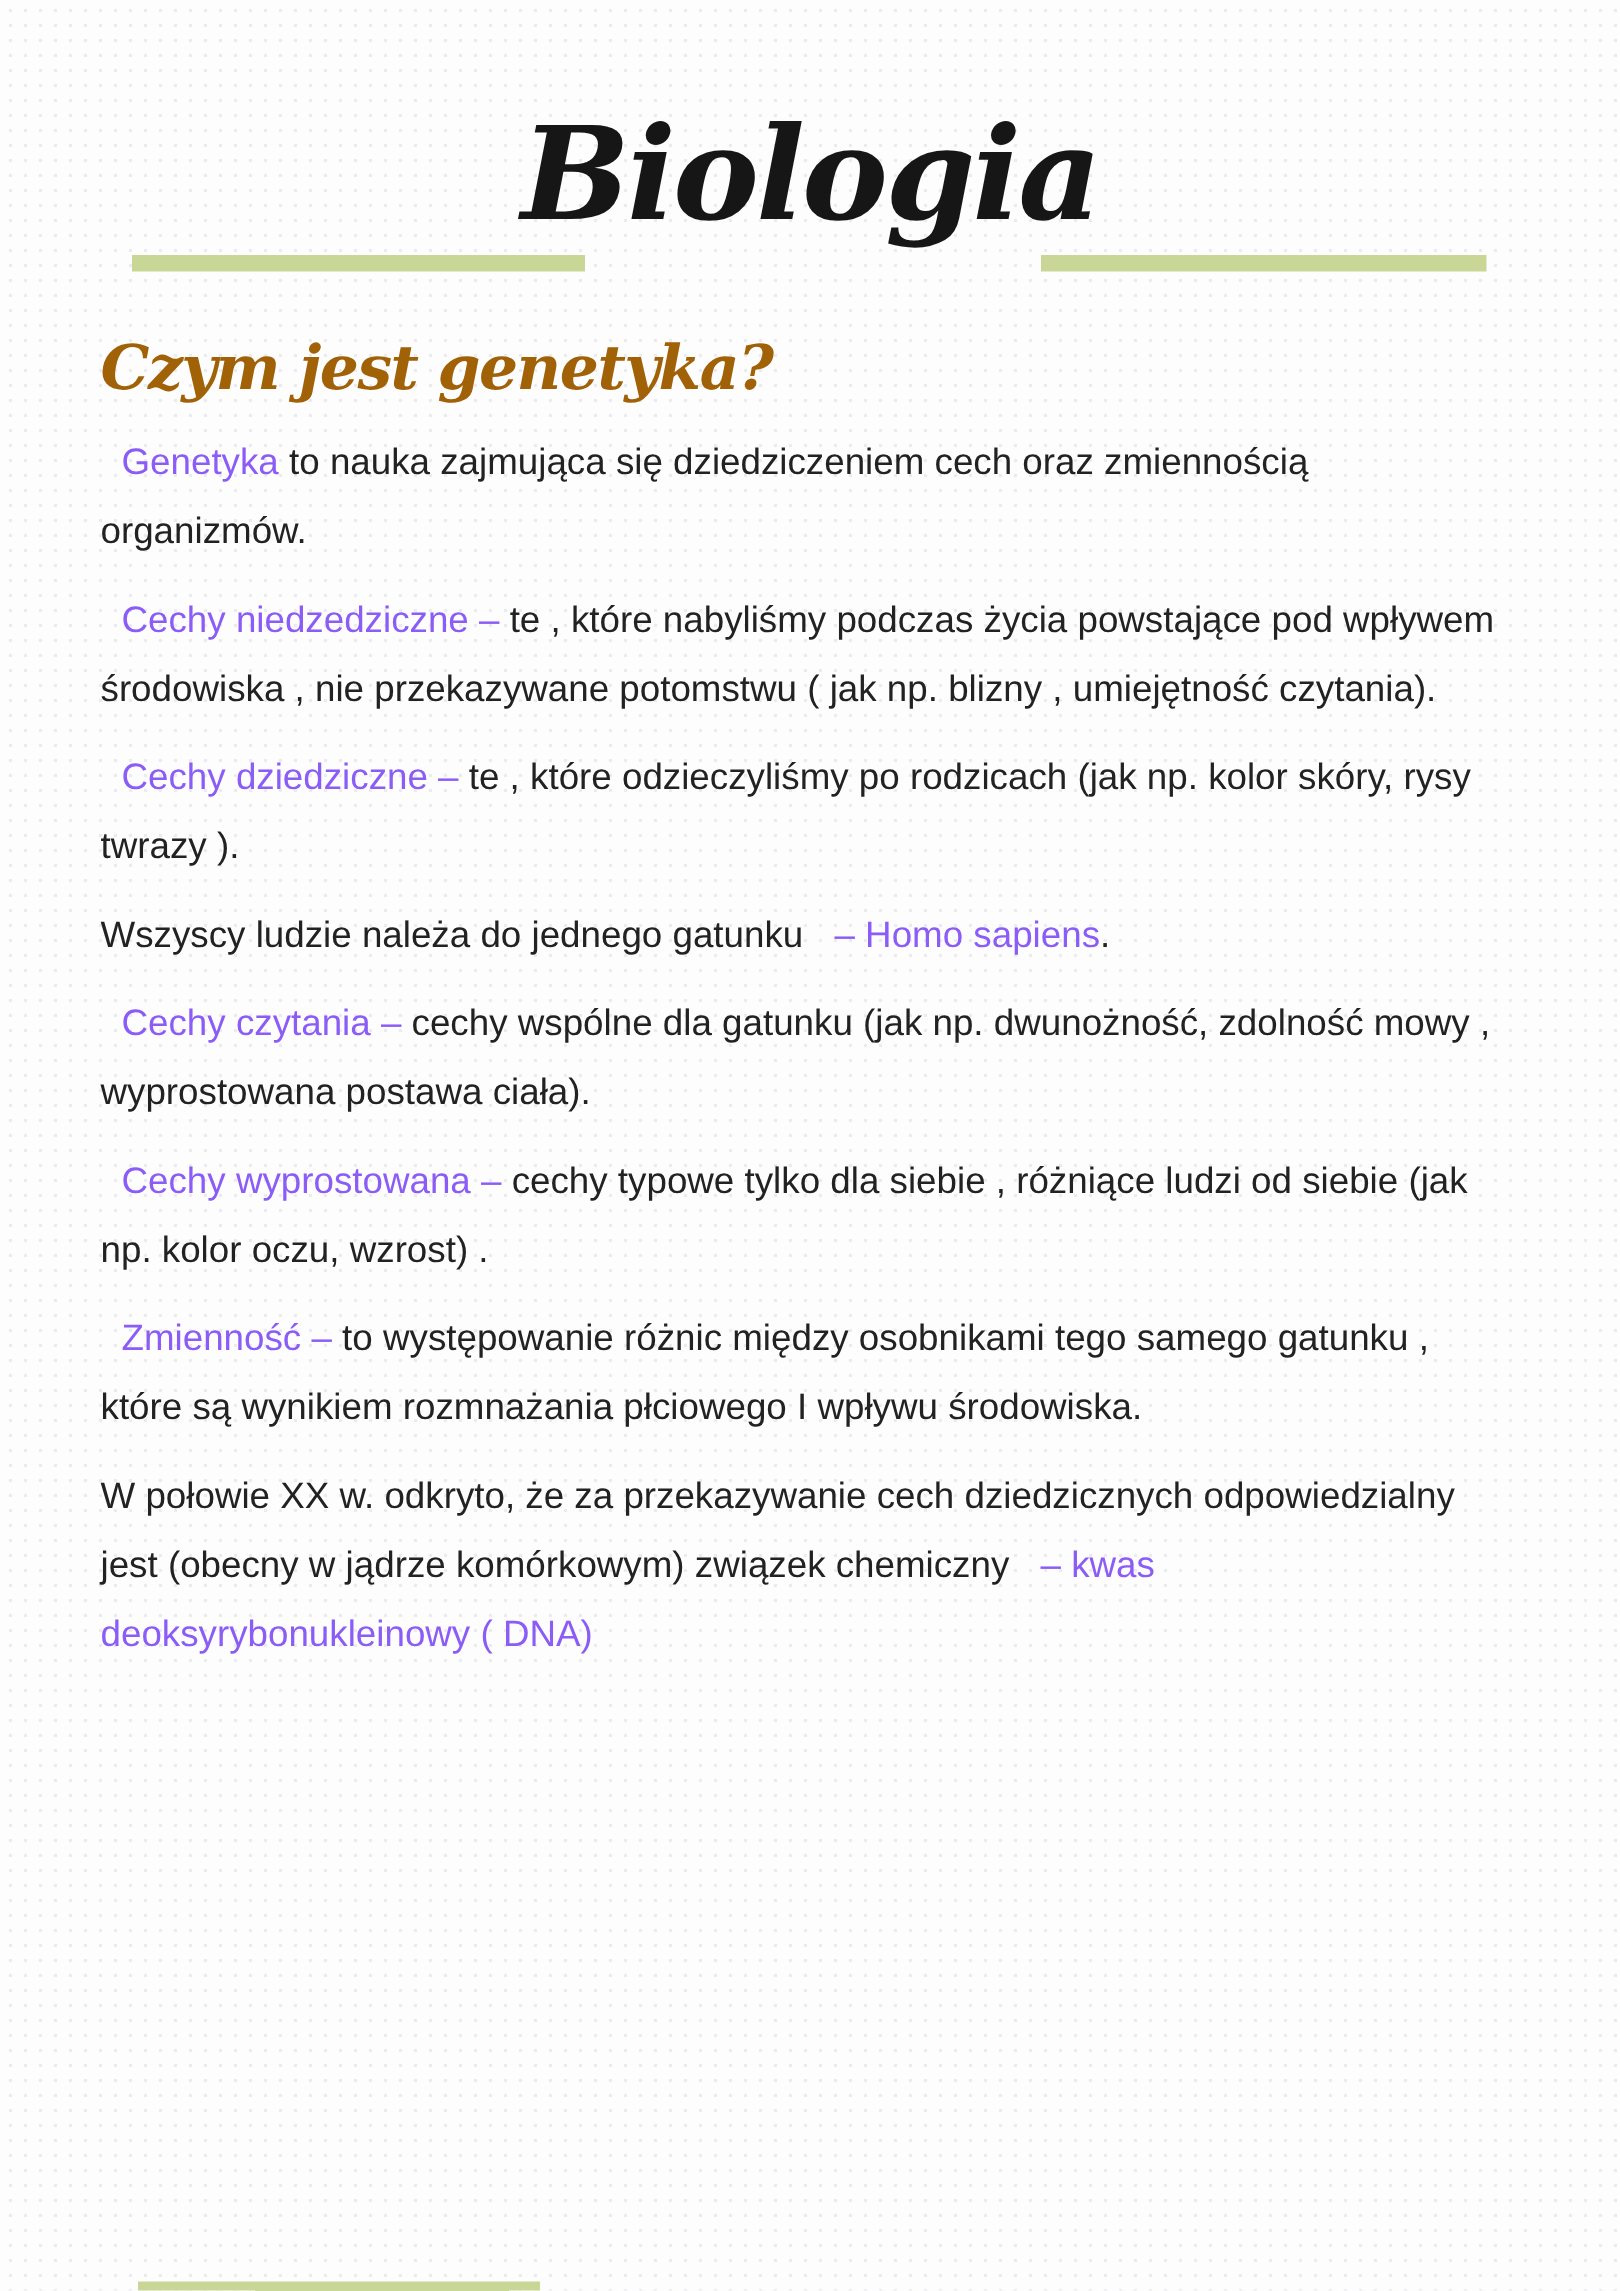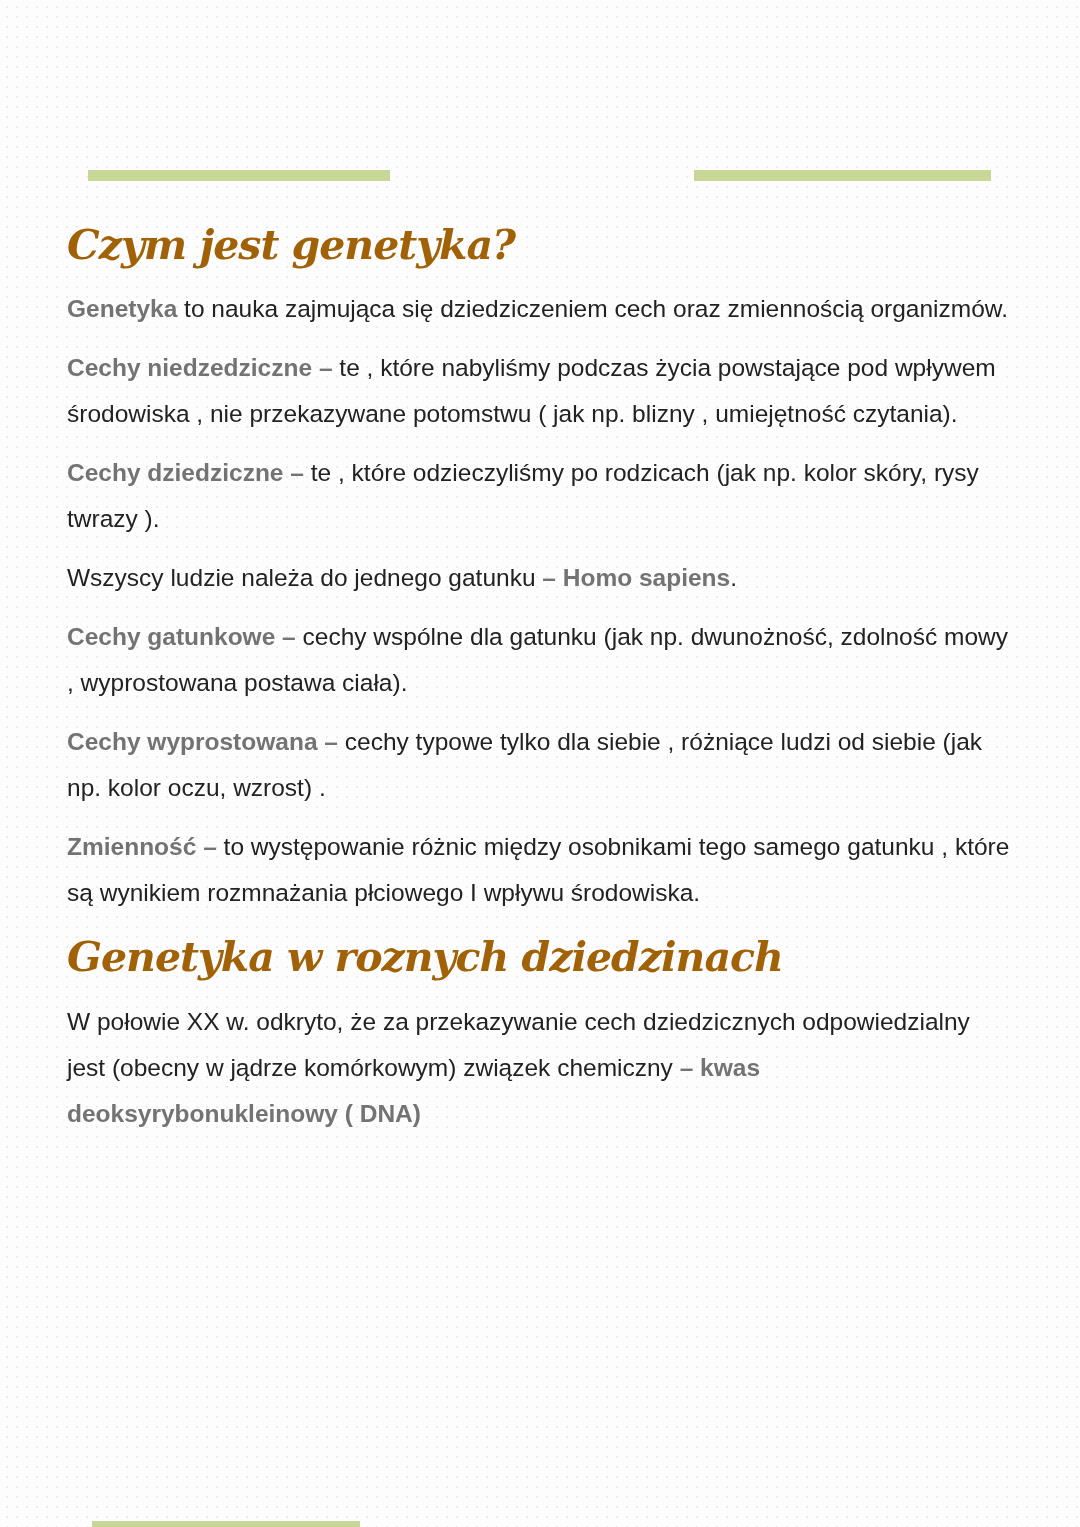--- a/index.html
+++ b/index.html
@@ -61,53 +61,54 @@
   .content section:first-child h2.section-heading {
     margin-top: 8px;
   }
   p.note-paragraph {
     font-size: 24.5px;
     line-height: 46px;
     margin: 0 0 13px 0;
     color: #222222;
   }
   p.note-paragraph .b {
-    font-weight: bold;
-    color: #737373;
+    font-weight: normal;
+    color: #8b5cf6;
+    margin-left: 14px;
   }
 
   .next-page-bar {
     position: absolute;
     left: 92px;
     bottom: -4px;
     width: 268px;
     height: 10px;
     background: #c8d795;
   }
 </style>
 </head>
 <body style="background-color: rgb(253, 253, 254);">
 
 <div class="header">
   <div class="title-bar left" style="background: rgb(200, 215, 149);"></div>
+  <h1 class="page-title">Biologia</h1>
   <div class="title-bar right" style="background: rgb(200, 215, 149);"></div>
 </div>
 
 <div class="content">
     <section>
       <h2 class="section-heading">Czym jest genetyka?</h2>
       <p class="note-paragraph"><span class="b">Genetyka</span><span class=""> to nauka zajmująca się dziedziczeniem cech oraz zmiennością organizmów.</span></p>
       <p class="note-paragraph"><span class="b">Cechy niedzedziczne –</span><span class=""> te , które nabyliśmy podczas życia powstające pod wpływem środowiska , nie przekazywane potomstwu ( jak np. blizny , umiejętność czytania).</span></p>
       <p class="note-paragraph"><span class="b">Cechy dziedziczne –</span><span class=""> te , które odzieczyliśmy po rodzicach (jak np. kolor skóry, rysy twrazy ).</span></p>
     </section>
     <section>
       <p class="note-paragraph"><span class="">Wszyscy ludzie należa do jednego gatunku </span><span class="b">– Homo sapiens</span><span class="">.</span></p>
-      <p class="note-paragraph"><span class="b">Cechy gatunkowe –</span><span class=""> cechy wspólne dla gatunku (jak np. dwunożność, zdolność mowy , wyprostowana postawa ciała).</span></p>
+      <p class="note-paragraph"><span class="b">Cechy czytania –</span><span class=""> cechy wspólne dla gatunku (jak np. dwunożność, zdolność mowy , wyprostowana postawa ciała).</span></p>
       <p class="note-paragraph"><span class="b">Cechy wyprostowana –</span><span class=""> cechy typowe tylko dla siebie , różniące ludzi od siebie (jak np. kolor oczu, wzrost) .</span></p>
       <p class="note-paragraph"><span class="b">Zmienność –</span><span class=""> to występowanie różnic między osobnikami tego samego gatunku , które są wynikiem rozmnażania płciowego  I wpływu środowiska.</span></p>
     </section>
     <section>
-      <h2 class="section-heading">Genetyka w roznych dziedzinach</h2>
       <p class="note-paragraph"><span class="">W połowie XX w. odkryto, że za przekazywanie cech dziedzicznych odpowiedzialny jest (obecny w jądrze komórkowym) związek chemiczny </span><span class="b">– kwas deoksyrybonukleinowy ( DNA)</span></p>
     </section>
   </div>
 
 <div class="next-page-bar" style="background: rgb(200, 215, 149);"></div>
 
 </body></html>

